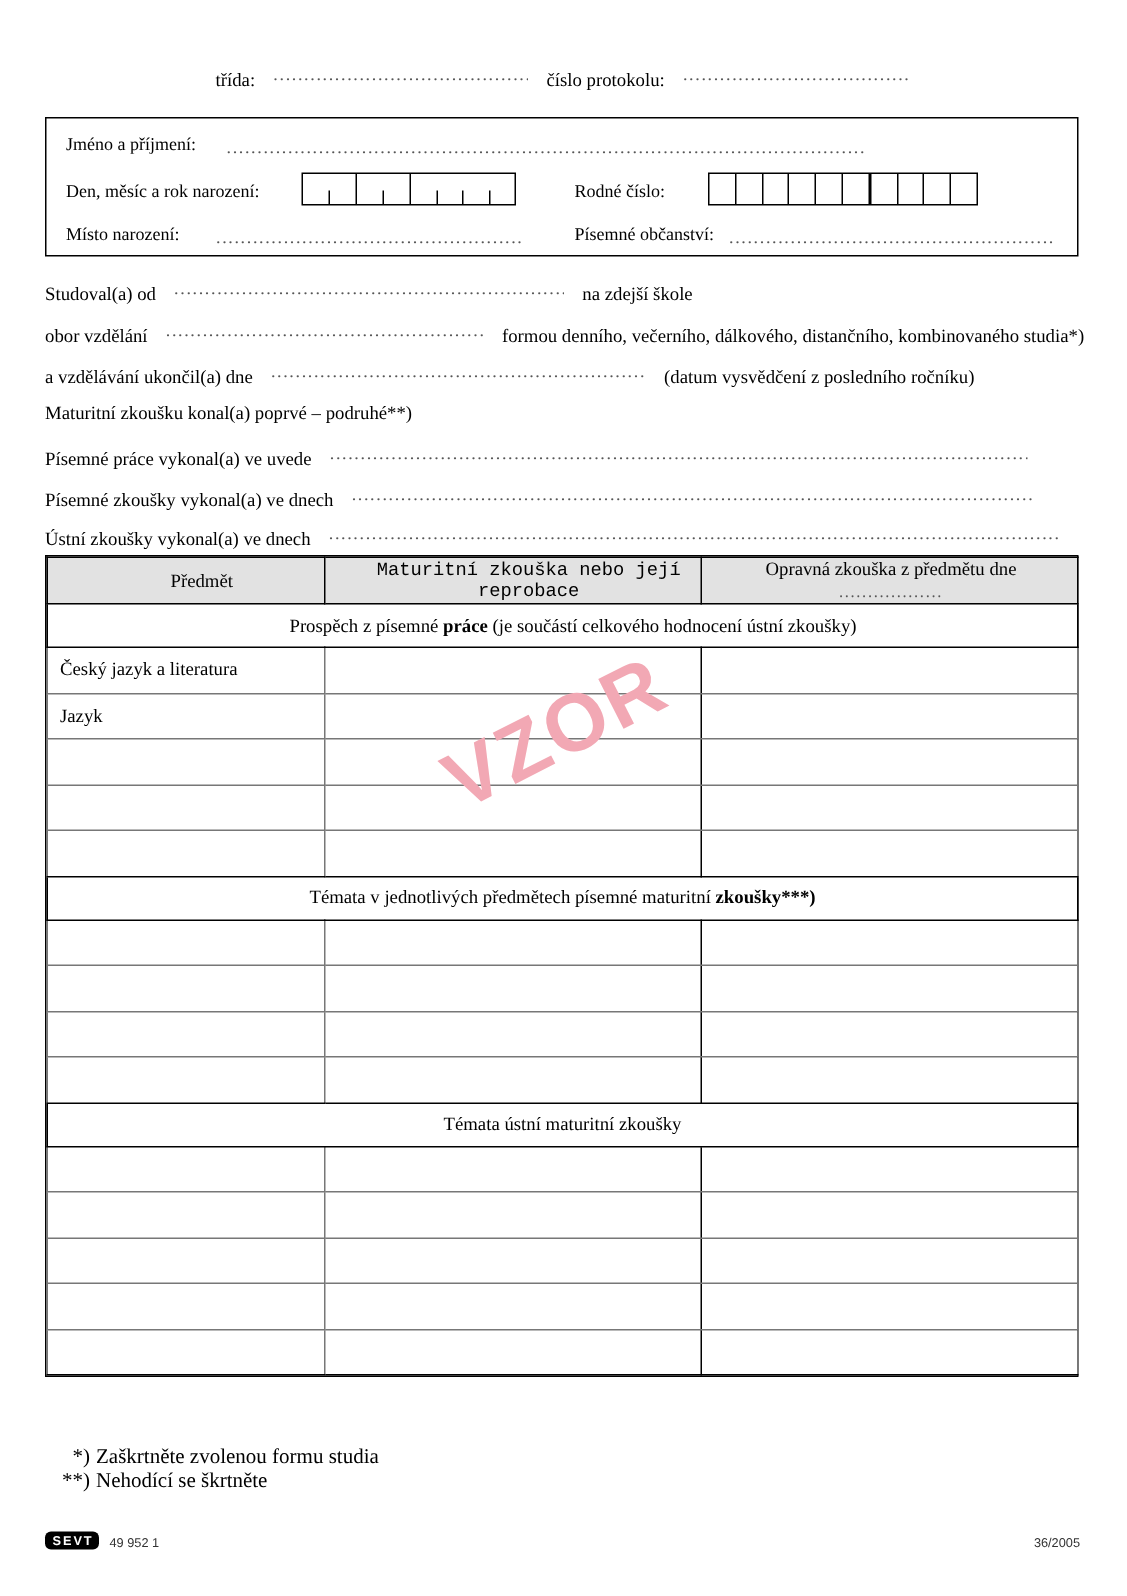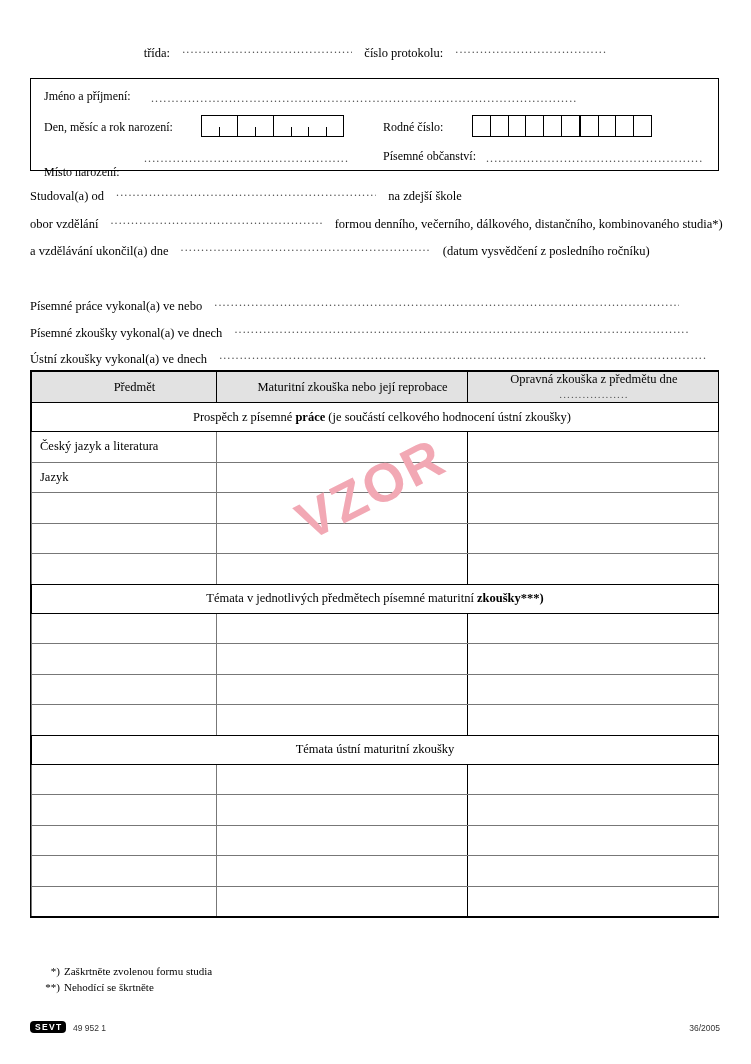--- a/index.html
+++ b/index.html
@@ -172,21 +172,21 @@
     border-top: 1.6px solid #000;
     border-bottom: 1.6px solid #000;
     border-left: 1px solid #000;
     border-right: 1px solid #000;
     height: 29px;
   }
   .tbl tr.section.first td {
     border-top: none;
     padding-left: 22px;
   }
-  .tbl td.col-sep-left  { border-left: 1.3px solid #000; }
+  .tbl td.col-sep-left  { border-left: 1.3px solid #000; font-family: Liberation Mono, monospace; }
   .tbl td.col-sep-right { border-right: 1.3px solid #000; }
   .tbl tr.datarow td { height: 30.5px; }
   .tbl tr.datarow.last td { border-bottom: 1.6px solid #000; }
 
   .hdr-dots {
     letter-spacing: 1.1px;
     color: #555;
     font-size: 11px;
   }
   b.bold { font-weight: bold; }
@@ -208,21 +208,21 @@
   }
 
   
   .notes {
     position: absolute;
     left: 30px;
     top: 964px;
     width: 700px;
   }
   .note {
-    font-size: 11px;
+    font-size: 14px;
     line-height: 15.5px;
     white-space: nowrap;
   }
   .note .mark {
     display: inline-block;
     width: 30px;
     text-align: right;
     margin-right: 4px;
   }
 
@@ -312,21 +312,21 @@
       <div class="rc-cell"></div>
       <div class="rc-cell"></div>
       <div class="rc-cell"></div>
       <div class="rc-cell thick"></div>
       <div class="rc-cell"></div>
       <div class="rc-cell"></div>
       <div class="rc-cell"></div>
       <div class="rc-cell"></div>
     </div>
 
-    <div class="ident-label" style="left:13px; top:86px;">Místo narození:</div>
+    <div class="ident-label" style="left:13px; top:70px;">Místo narození:</div>
     <div class="dots-flex" style="left:113px; top:72px; width:205px;">........................................................................................................</div>
 
     <div class="ident-label" style="left:352px; top:70px;">Písemné občanství:</div>
     <div class="dots-flex" style="left:455px; top:72px; width:216px;">........................................................................................................</div>
   </div>
 
   <div class="body-line" style="top:185px;">
     <span>Studoval(a) od</span>
     <span class="gap-sm"></span><span class="inline-dots" style="width:260px;">........................................................................................................................................</span>
     <span class="gap-sm"></span><span>na zdejší škole</span>
@@ -337,23 +337,26 @@
     <span class="gap-sm"></span><span class="inline-dots" style="width:212px;">........................................................................................................................................</span>
     <span class="gap-sm"></span><span>formou denního, večerního, dálkového, distančního, kombinovaného studia*)</span>
   </div>
 
   <div class="body-line" style="top:240px;">
     <span>a vzdělávání ukončil(a) dne</span>
     <span class="gap-sm"></span><span class="inline-dots" style="width:250px;">........................................................................................................................................</span>
     <span class="gap-sm"></span><span>(datum vysvědčení z posledního ročníku)</span>
   </div>
 
+  <div class="body-line" style="top:268px;">
+    <span>Maturitní zkoušku konal(a) poprvé – podruhé**)</span>
+  </div>
 
   <div class="body-line" style="top:295px;">
-    <span>Písemné práce vykonal(a) ve nebo</span>
+    <span>Písemné práce vykonal(a) ve uvede</span>
     <span class="gap-sm"></span><span class="inline-dots" style="width:465px;">........................................................................................................................................</span>
   </div>
 
   <div class="body-line" style="top:322px;">
     <span>Písemné zkoušky vykonal(a) ve dnech</span>
     <span class="gap-sm"></span><span class="inline-dots" style="width:455px;">........................................................................................................................................</span>
   </div>
 
   <div class="body-line" style="top:348px;">
     <span>Ústní zkoušky vykonal(a) ve dnech</span>

